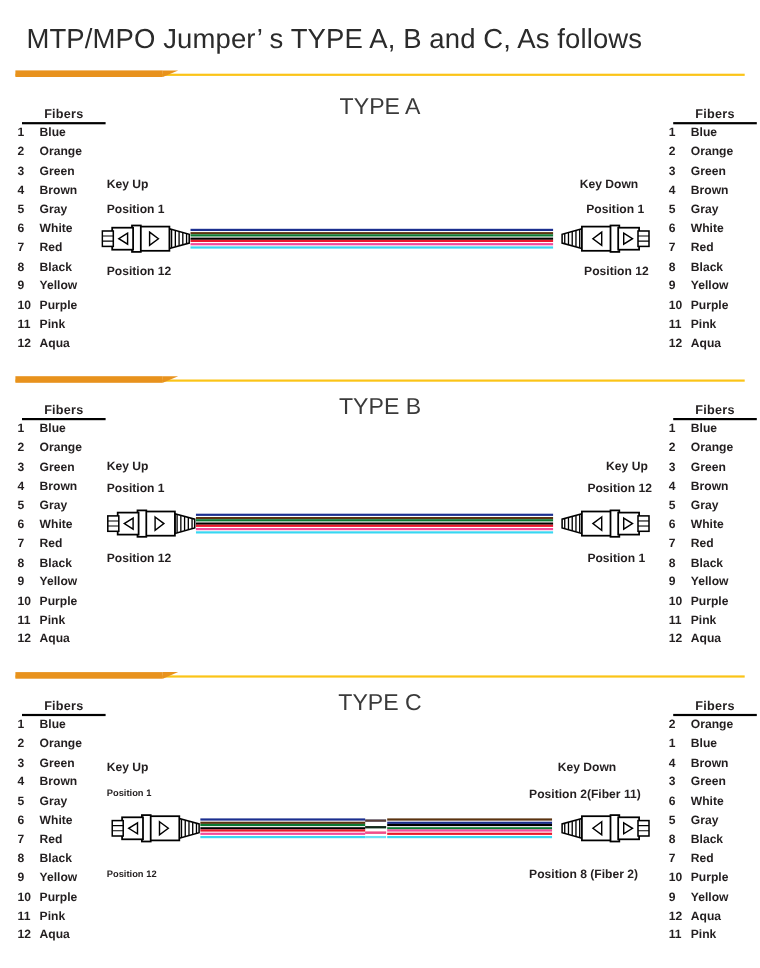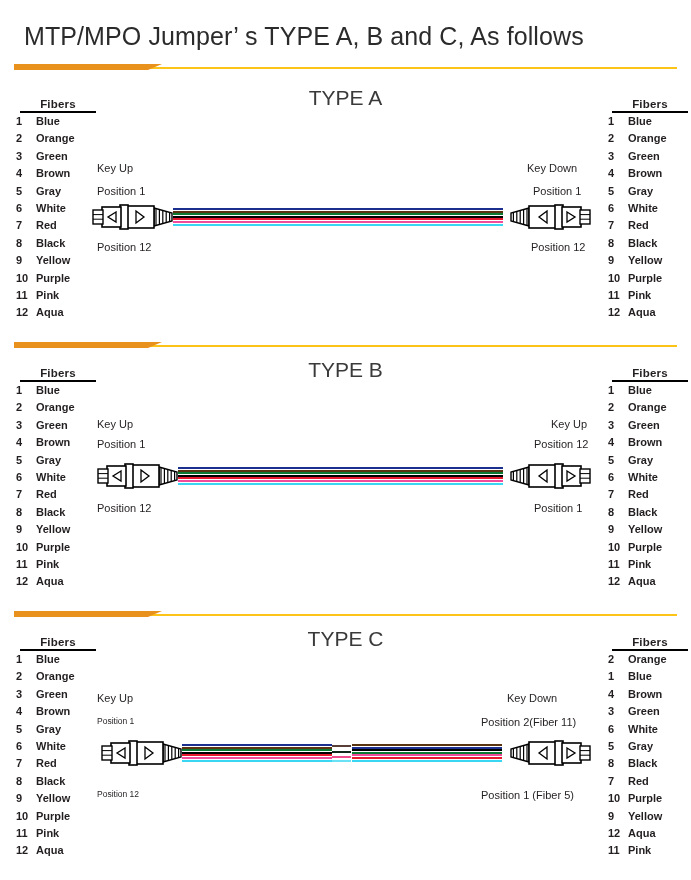--- a/index.html
+++ b/index.html
@@ -107,21 +107,21 @@
     flex: 0 0 20px;
   }
   .fiber-name { flex: 1 1 auto; }
 
   
   .cable-wrap { position: absolute; left: 0; width: 691px; }
 
   .keylabel {
     position: absolute;
     font-size: 11px;
-    font-weight: normal;
+    font-weight: bold;
     white-space: nowrap;
   }
   .keylabel.small { font-size: 8.5px; }
 
   .connector { position: absolute; }
 
   
   .ribbon {
     position: absolute;
     overflow: hidden;
@@ -592,21 +592,21 @@
       </div>
   </div>
 
   <div class="cable-wrap">
     <div class="keylabel" style="left:97px; top:65px;">Key Up</div>
     <div class="keylabel small" style="left:97px; top:89px;">Position 1</div>
     <div class="keylabel small" style="left:97px; top:162px;">Position 12</div>
 
     <div class="keylabel" style="left:507px; top:65px;">Key Down</div>
     <div class="keylabel" style="left:481px; top:89px;">Position 2(Fiber 11)</div>
-    <div class="keylabel" style="left:481px; top:162px;">Position 1 (Fiber 5)</div>
+    <div class="keylabel" style="left:481px; top:162px;">Position 8 (Fiber 2)</div>
 
     <div class="ribbon" style="left:182px; top:115px; width:320px; height:22px;">
         <div class="strand" style="left: 0px; top: 2px; width: 150px; background: rgb(27, 47, 143);"></div>
         <div class="strand" style="left: 170px; top: 4.6px; width: 150px; background: rgb(27, 47, 143);"></div>
         <div class="strand" style="left: 150px; top: 3.3px; width: 19px; background: rgb(27, 47, 143); opacity: 0.75;"></div>
         <div class="strand" style="left: 0px; top: 4.6px; width: 150px; background: rgb(90, 51, 16);"></div>
         <div class="strand" style="left: 170px; top: 2px; width: 150px; background: rgb(90, 51, 16);"></div>
         <div class="strand" style="left: 150px; top: 3.3px; width: 19px; background: rgb(90, 51, 16); opacity: 0.75;"></div>
         <div class="strand" style="left: 0px; top: 7.2px; width: 150px; background: rgb(10, 122, 51);"></div>
         <div class="strand" style="left: 170px; top: 9.8px; width: 150px; background: rgb(10, 122, 51);"></div>

